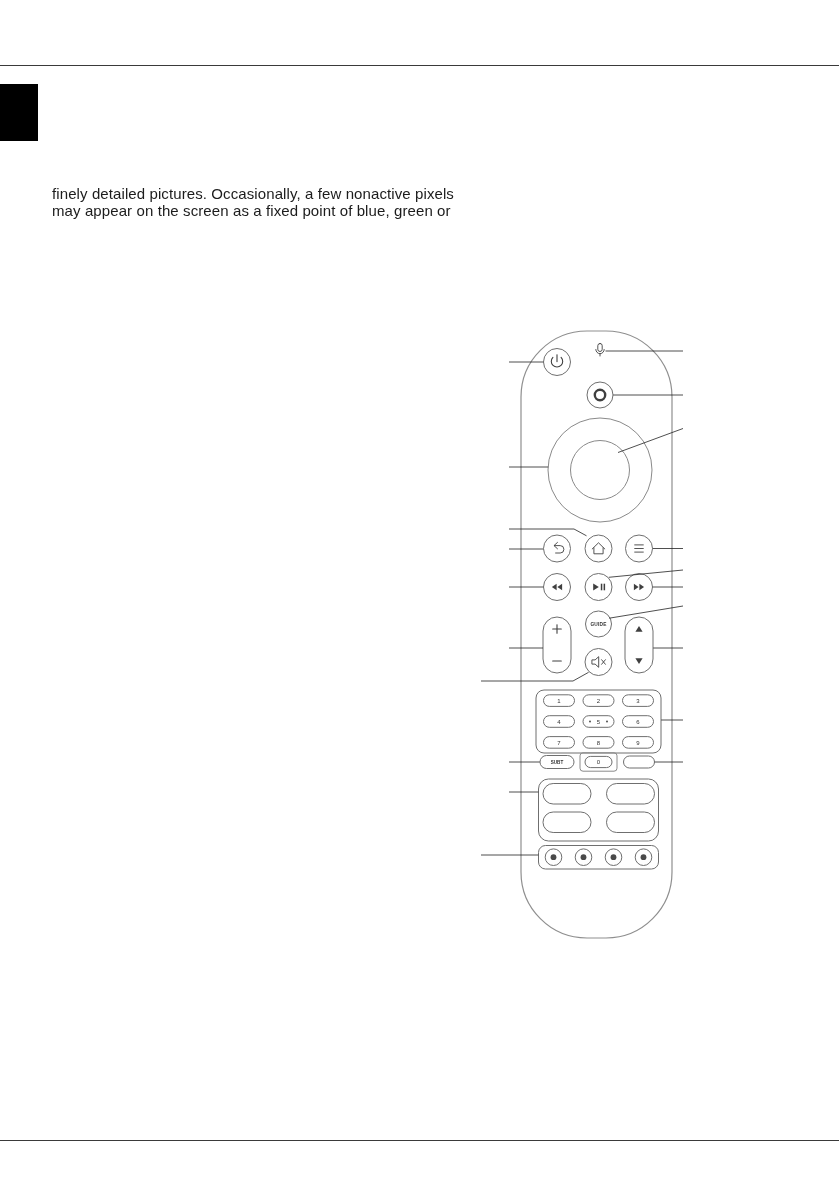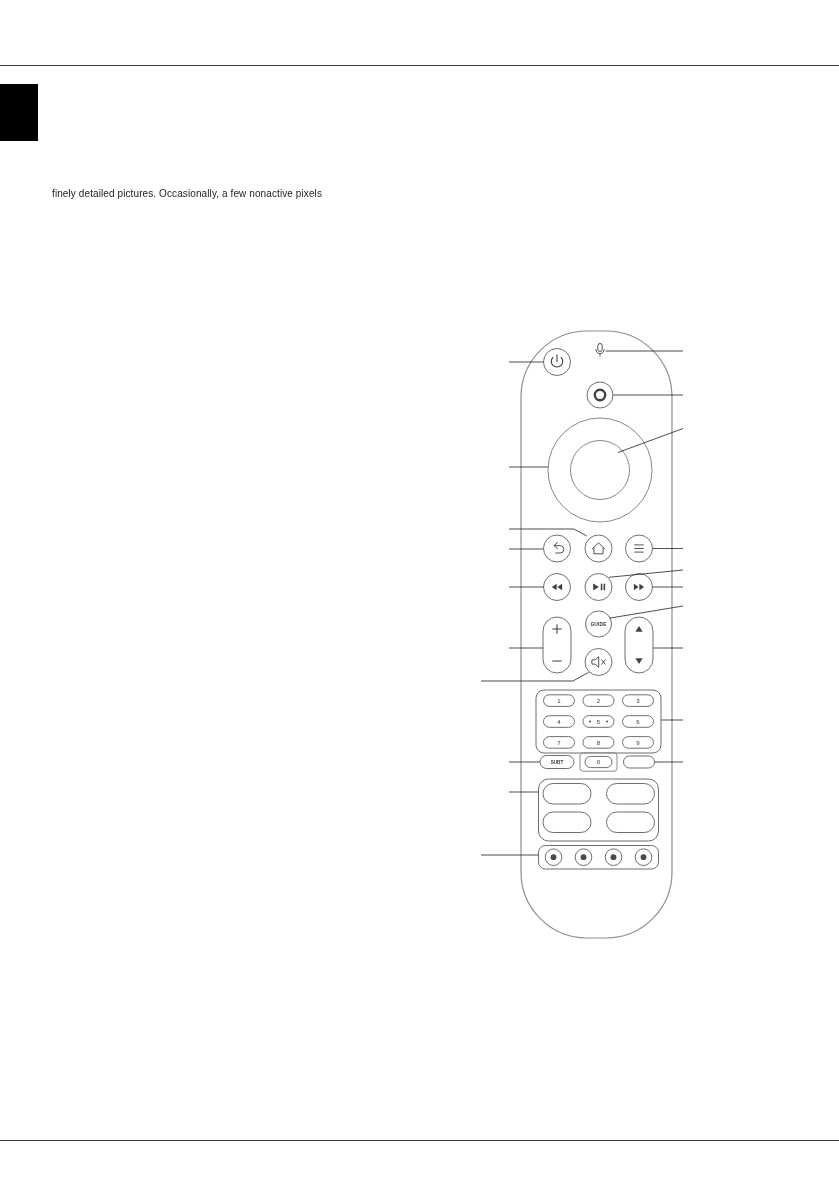--- a/index.html
+++ b/index.html
@@ -9,21 +9,21 @@
     background:#ffffff;
     font-family:"Liberation Sans",sans-serif;
     overflow:hidden;
   }
   .rule{position:absolute;left:0;width:839px;height:1px;background:#3a3a3a;}
   .rule-top{top:65px;}
   .rule-bottom{top:1140px;}
   .chapter-tab{position:absolute;left:0;top:84px;width:38px;height:57px;background:#000;}
   .bodytext{
     position:absolute;left:52px;
-    color:#1c1c1c;font-size:10px;line-height:17px;letter-spacing:0.1px;
+    color:#1c1c1c;font-size:15px;line-height:17px;letter-spacing:0.1px;
     white-space:nowrap;
   }
   .para-pixels{top:185px;}
   .para-bluetooth{top:669px;}
   .remote-figure{position:absolute;left:475px;top:325px;width:215px;height:620px;}
 
   
   .outline{fill:none;stroke:#8f8f8f;stroke-width:1.2;}
   .btn{fill:none;stroke:#6f6f6f;stroke-width:1;}
   .btn-light{fill:none;stroke:#8a8a8a;stroke-width:1;}
@@ -39,20 +39,21 @@
 </head>
 <body>
 
 <div class="page">
 
   <div class="rule rule-top"></div>
   <div class="chapter-tab"></div>
 
   <div class="bodytext para-pixels">
     <div>finely detailed pictures. Occasionally, a few nonactive pixels</div>
+    <div>may appear on the screen as a fixed point of blue, green or</div>
   </div>
 
 
   <svg class="remote-figure" viewBox="0 0 215 620">
 
     <rect class="outline" x="46" y="6" width="151" height="607" rx="66"></rect>
 
     <g>
       <circle class="btn" cx="82" cy="37" r="13.5"></circle>
       <g>

